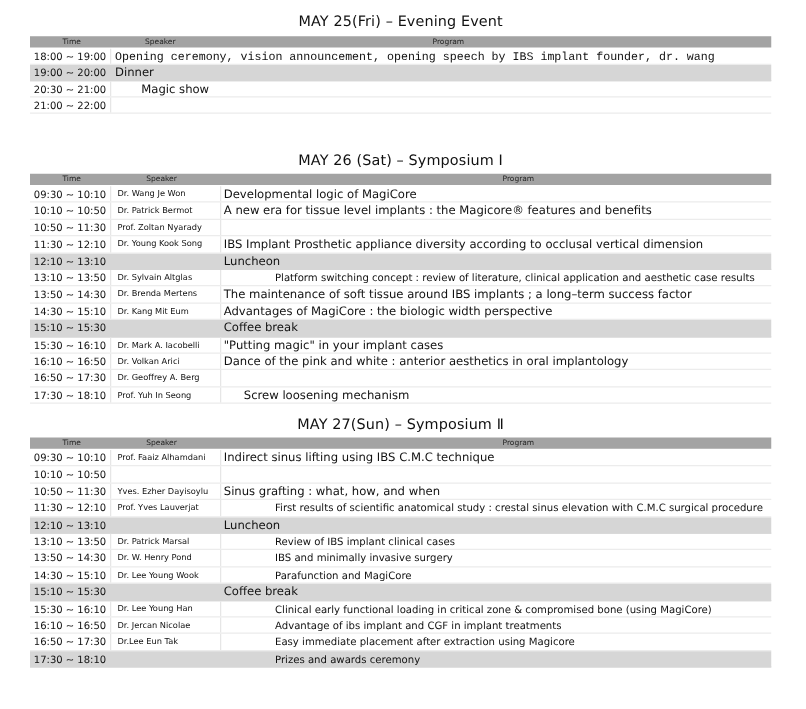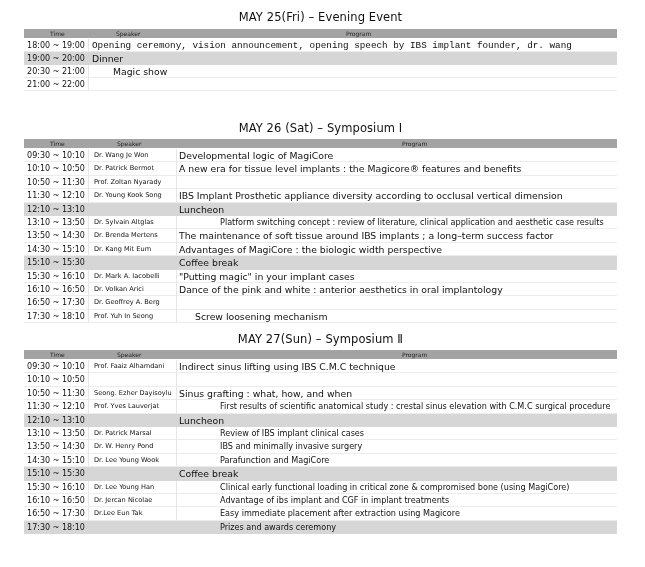--- a/index.html
+++ b/index.html
@@ -168,21 +168,21 @@
         <div class="vdiv" style="left: 64px;"></div>
         <div class="vdiv" style="left: 152px;"></div>
         <span class="cell time">10:10 ~ 10:50</span>
         <span class="cell speaker"></span>
         <span class="cell program" style="left: 155px;"></span>
       </div>
       <div class="row" style="height: 13.4px; line-height: 13.4px;">
         <div class="vdiv" style="left: 64px;"></div>
         <div class="vdiv" style="left: 152px;"></div>
         <span class="cell time">10:50 ~ 11:30</span>
-        <span class="cell speaker">Seong. Ezher Dayisoylu</span>
+        <span class="cell speaker">Yves. Ezher Dayisoylu</span>
         <span class="cell program" style="left: 155px;">Sinus grafting : what, how, and when</span>
       </div>
       <div class="row" style="height: 13.4px; line-height: 13.4px;">
         <div class="vdiv" style="left: 64px;"></div>
         <div class="vdiv" style="left: 152px;"></div>
         <span class="cell time">11:30 ~ 12:10</span>
         <span class="cell speaker">Prof. Yves Lauverjat</span>
         <span class="cell program small" style="left: 155px;">First results of scientific anatomical study : crestal sinus elevation with C.M.C surgical procedure</span>
       </div>
       <div class="row shaded" style="height: 13.4px; line-height: 13.4px;">

